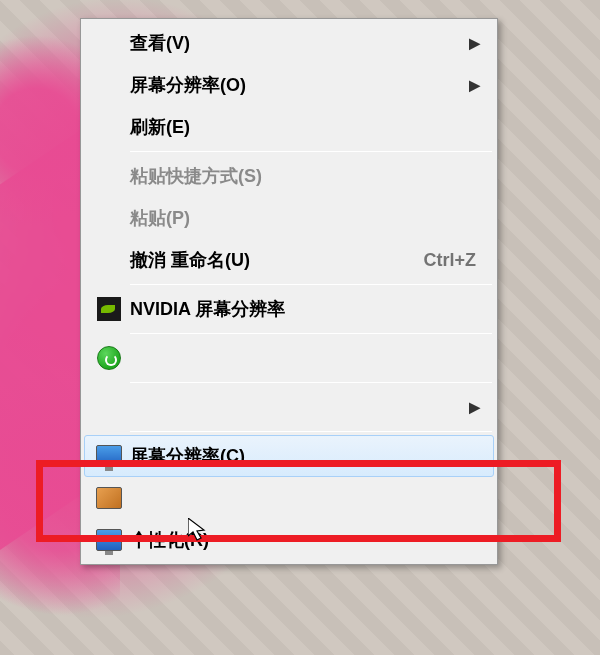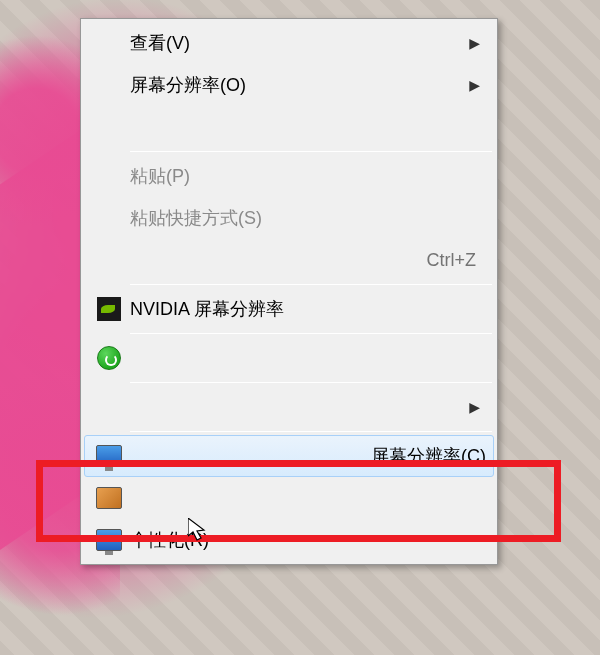--- a/index.html
+++ b/index.html
@@ -39,35 +39,35 @@
     }
     .context-menu {
       position: absolute;
       left: 80px;
       top: 18px;
       width: 418px;
       background: #f0f0f0;
       border: 1px solid #979797;
       box-shadow: 3px 3px 6px rgba(0,0,0,0.3);
       padding: 3px 3px;
+      font-weight: bold;
     }
     .menu-item {
       display: flex;
       align-items: center;
       height: 42px;
       padding: 0 8px 0 4px;
       cursor: default;
       position: relative;
     }
     .menu-item.hover {
       background: linear-gradient(#eaf3fc, #d7ebfd);
       border: 1px solid #a8d0f8;
       border-radius: 3px;
       padding: 0 7px 0 3px;
-      text-align: right;
     }
     .icon-slot {
       width: 42px;
       height: 32px;
       display: flex;
       align-items: center;
       justify-content: center;
       flex-shrink: 0;
     }
     .menu-label {
@@ -170,36 +170,38 @@
   </div>
 
   <div class="menu-item">
     <span class="icon-slot"></span>
     <span class="menu-label">屏幕分辨率(O)</span>
     <span class="submenu-arrow">▶</span>
   </div>
 
   <div class="menu-item">
     <span class="icon-slot"></span>
+    <span class="menu-label">刷新(E)</span>
   </div>
 
   <div class="separator"></div>
 
   <div class="menu-item disabled">
     <span class="icon-slot"></span>
+    <span class="menu-label">粘贴快捷方式(S)</span>
+  </div>
+
+  <div class="menu-item disabled">
+    <span class="icon-slot"></span>
     <span class="menu-label">粘贴(P)</span>
   </div>
 
-  <div class="menu-item disabled">
-    <span class="icon-slot"></span>
-    <span class="menu-label">粘贴快捷方式(S)</span>
-  </div>
-
-  <div class="menu-item">
-    <span class="icon-slot"></span>
+  <div class="menu-item">
+    <span class="icon-slot"></span>
+    <span class="menu-label">撤消 重命名(U)</span>
     <span class="shortcut">Ctrl+Z</span>
   </div>
 
   <div class="separator"></div>
 
   <div class="menu-item">
     <span class="icon-slot">
         <span class="icon-nvidia"></span>
       </span>
     <span class="menu-label">NVIDIA 屏幕分辨率</span>

